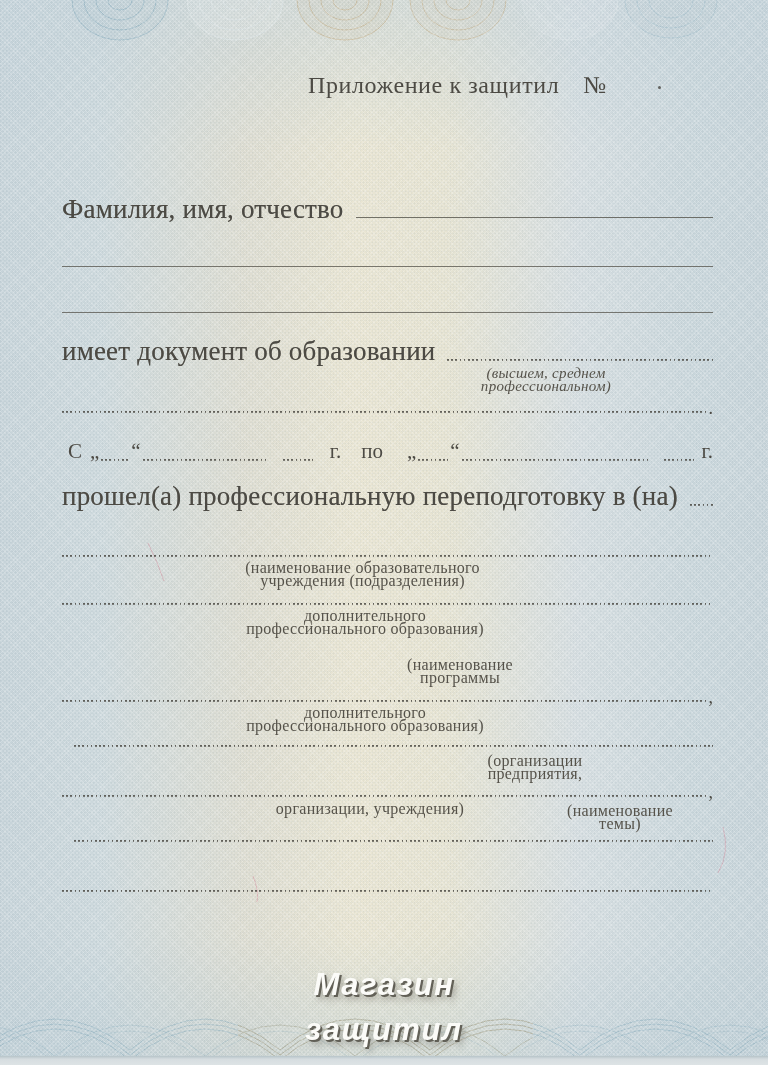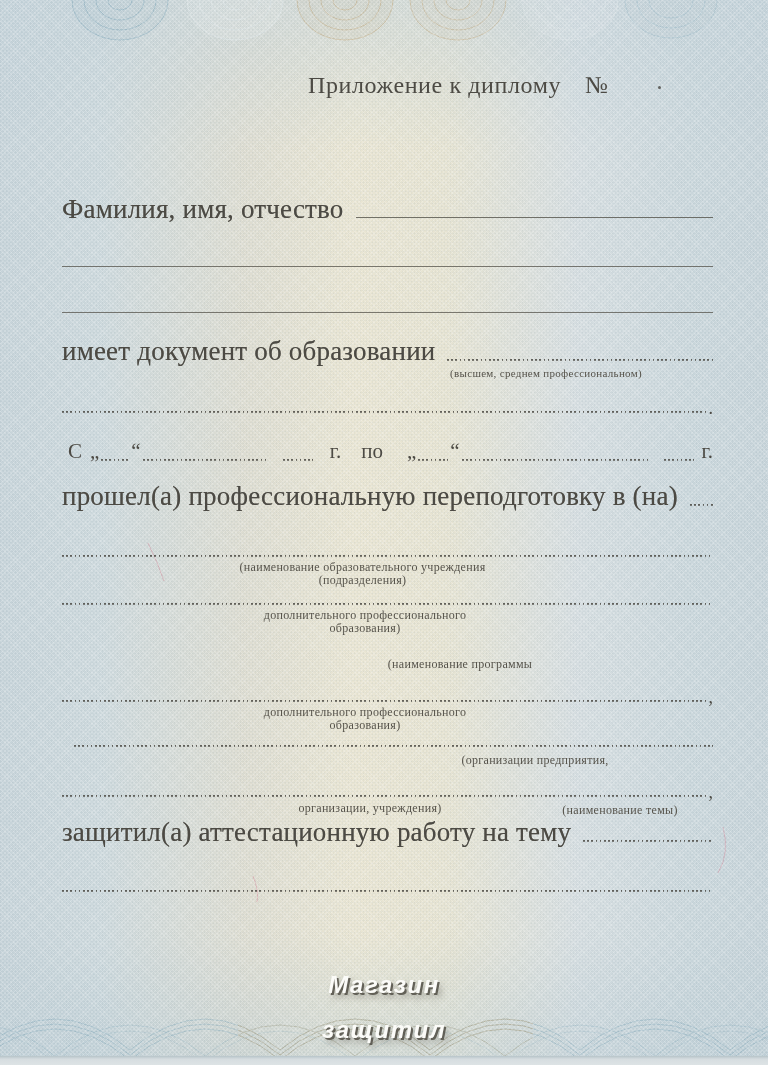--- a/index.html
+++ b/index.html
@@ -43,36 +43,36 @@
   .grow{flex:1;}
   .ml12{margin-left:12px;}
   .solid-fill{flex:1;align-self:flex-end;margin:0 0 4px 12px;height:0;
     border-bottom:1.2px solid rgba(84,82,74,.8);}
   .solid-line{position:absolute;left:62px;right:55px;height:0;z-index:3;
     border-top:1.1px solid rgba(84,82,74,.75);}
   .dotrow{position:absolute;left:62px;right:55px;height:16px;z-index:3;
     display:flex;align-items:flex-end;font-size:18px;line-height:14px;}
   .dotrow .dots{margin-bottom:0;}
   .mark{margin-left:2px;margin-bottom:-2px;}
-  .caption{position:absolute;z-index:3;text-align:center;font-size:12px;line-height:13px;
+  .caption{position:absolute;z-index:3;text-align:center;font-size:16px;line-height:13px;
     color:#55524a;letter-spacing:.3px;}
-  .caption.big{font-size:11px;}
+  .caption.big{font-size:15px;font-style:italic;}
 
   .daterow{position:absolute;left:62px;right:55px;top:438px;height:27px;z-index:3;
     display:flex;align-items:baseline;font-size:21px;line-height:27px;}
   .daterow .ds{align-self:flex-end;margin-bottom:4px;height:4px;
     background-image:repeating-linear-gradient(90deg, rgba(70,68,62,.82) 0 1.6px, transparent 1.6px 4.2px);
     background-size:100% 1.8px;background-position:0 100%;background-repeat:no-repeat;}
   .w28{width:28px}.w30{width:30px}.w124{width:124px}
   .g8{margin-left:8px}.g14{margin-left:14px}.g16{margin-left:16px}.g17{margin-left:17px}
   .g20{margin-left:20px}.g24{margin-left:24px}.g2{margin-left:2px}.g6{margin-left:6px}
 
   .watermark{position:absolute;left:0;right:0;top:962px;text-align:center;z-index:6;
     font-family:"Liberation Sans",sans-serif;font-style:italic;font-weight:700;
-    font-size:24px;line-height:45px;letter-spacing:1.5px;color:#fbfbf8;
+    font-size:31px;line-height:45px;letter-spacing:1.5px;color:#fbfbf8;
     text-shadow:2px 2px 0 rgba(88,85,76,.9), 4px 5px 6px rgba(88,85,76,.45);}
 </style>
 </head>
 <body>
 
 <div class="page">
 
   <svg class="decor top-border" width="768" height="50" viewBox="0 0 768 50">
     <g fill="none" stroke-width="0.9">
       <g stroke="#7ea6b8" opacity="0.6">
@@ -140,21 +140,21 @@
     <g fill="none" stroke="rgba(208,122,142,0.45)" stroke-width="1">
       <path d="M723 827 q7 26 -5 46"></path>
       <path d="M148 543 q10 20 16 38"></path>
       <path d="M253 876 q6 14 4 26"></path>
     </g>
   </svg>
 
   <div class="texture"></div>
 
   <div class="title-row">
-    <span>Приложение к диплому</span>
+    <span>Приложение к защитил</span>
     <span class="numsign">№</span>
   </div>
   <span class="stray-dot"></span>
 
   <div class="row" style="top:196px">
     <span class="lbl">Фамилия, имя, отчество</span>
     <span class="solid-fill"></span>
   </div>
   <div class="solid-line" style="top:266px"></div>
   <div class="solid-line" style="top:312px"></div>
@@ -210,21 +210,20 @@
     <span class="dots grow ml12"></span>
   </div>
   <div class="caption" style="top:754px;left:450px;width:170px">(организации предприятия,</div>
   <div class="dotrow" style="top:781px">
     <span class="dots grow"></span>
     <span class="mark">,</span>
   </div>
   <div class="caption" style="top:802px;left:245px;width:250px">организации, учреждения)</div>
 
   <div class="row" style="top:819px">
-    <span class="lbl">защитил(а) аттестационную работу на тему</span>
     <span class="dots grow ml12"></span>
   </div>
   <div class="caption" style="top:804px;left:545px;width:150px">(наименование темы)</div>
   <div class="dotrow" style="top:876px">
     <span class="dots grow"></span>
   </div>
 
   <div class="watermark">
     <div>Магазин</div>
     <div>защитил</div>

